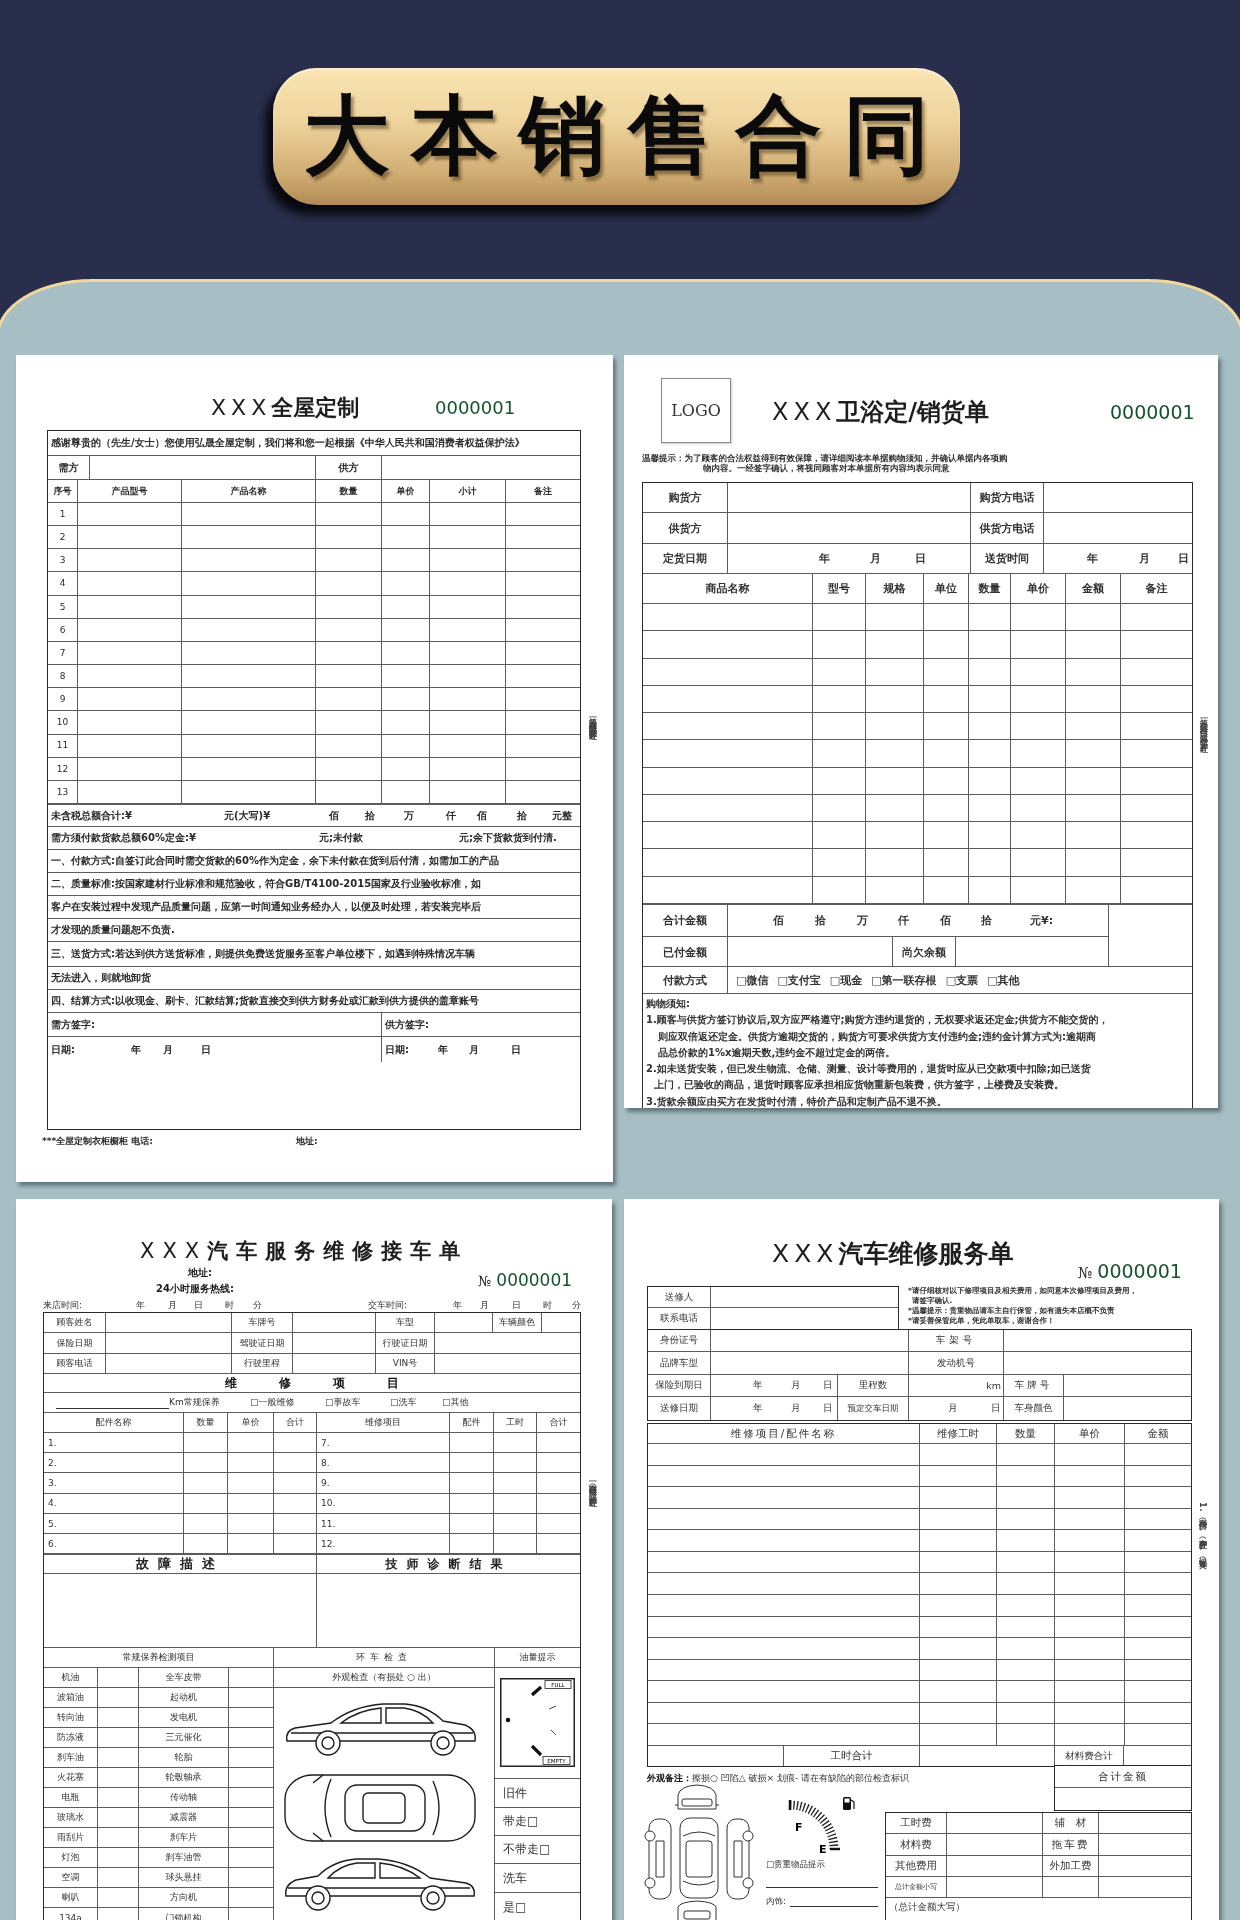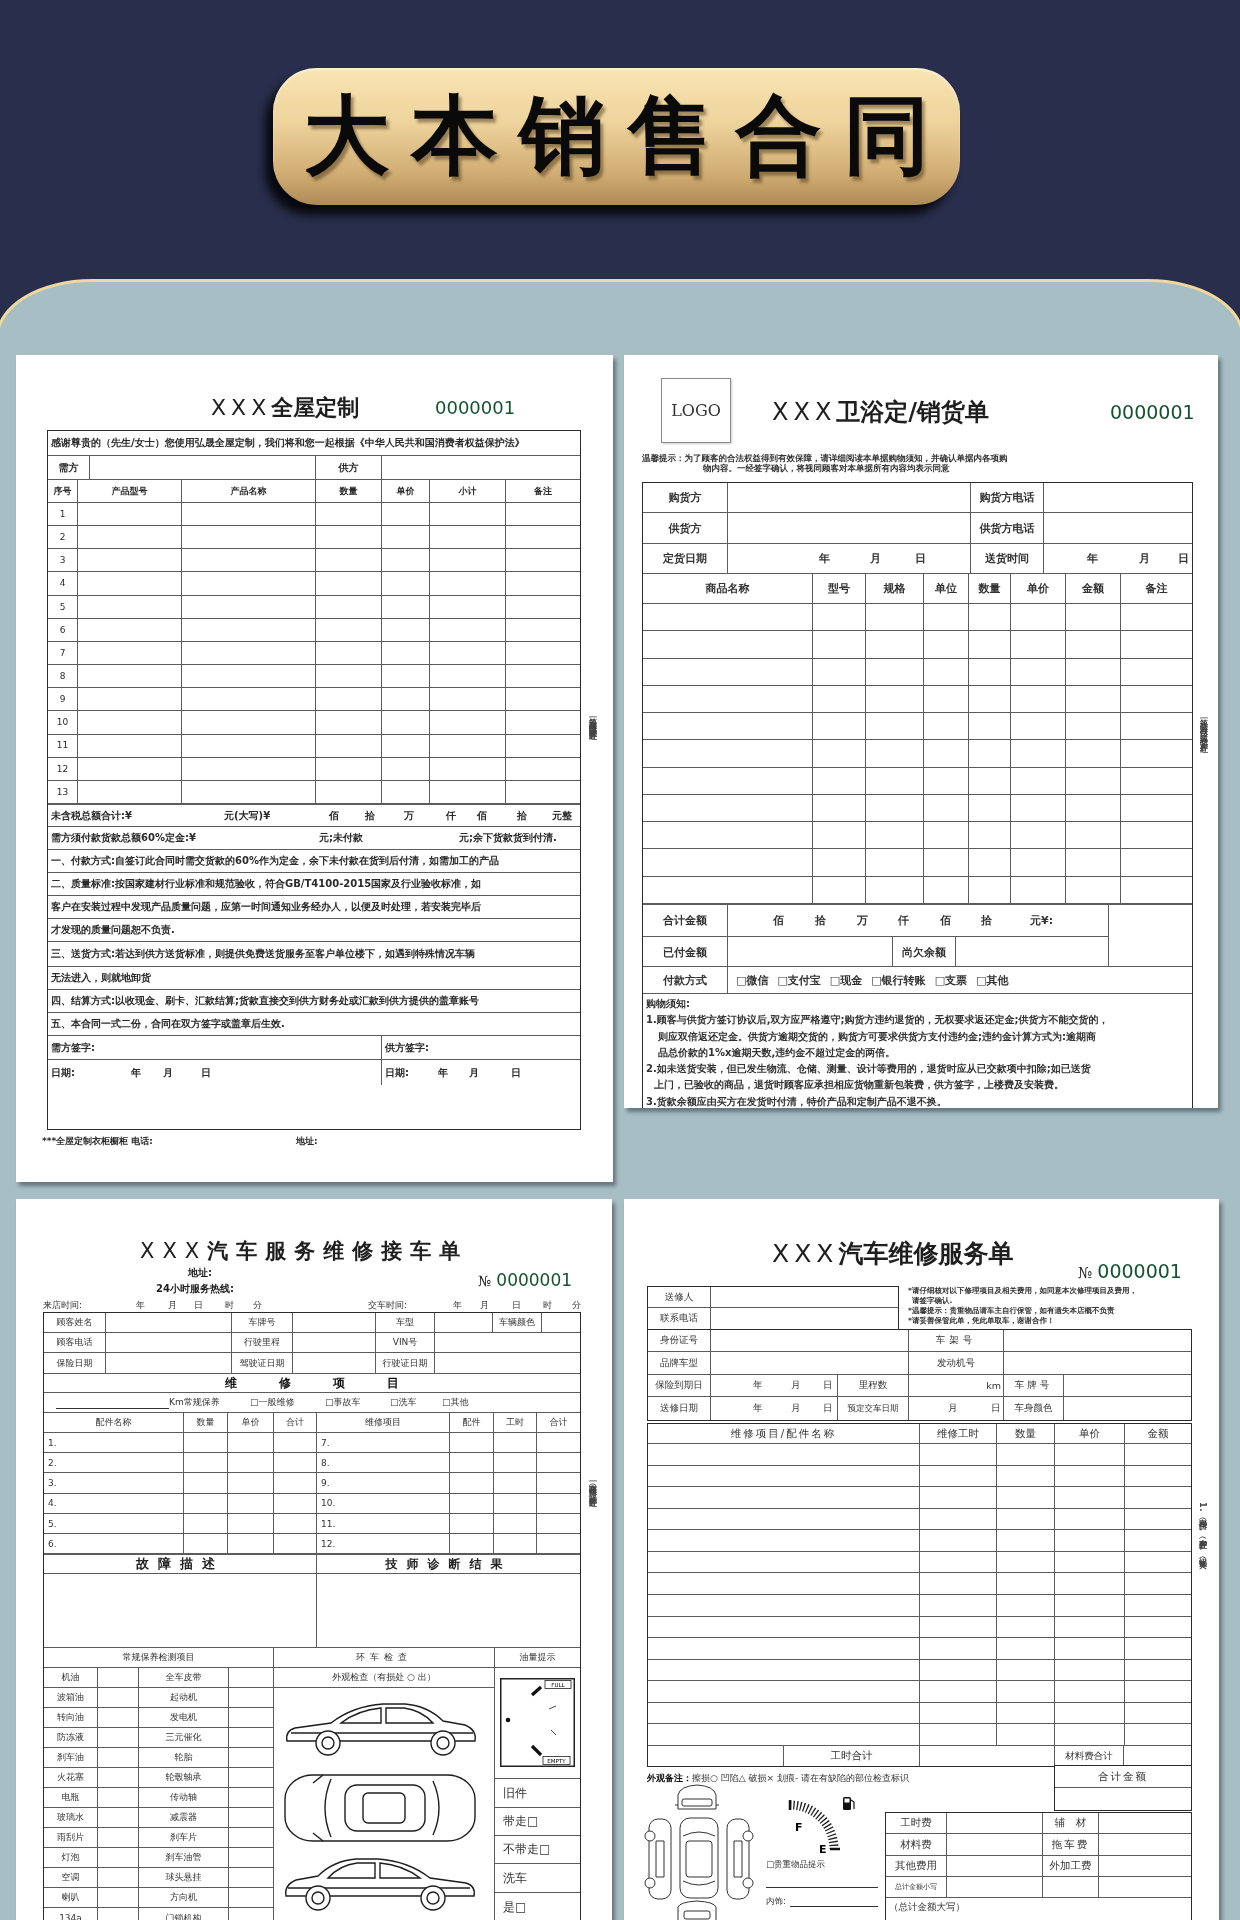--- a/index.html
+++ b/index.html
@@ -125,23 +125,20 @@
       </div>
     <div class="row" style="height:25px">
         <div class="c l" style="width:100%">三、送货方式:若达到供方送货标准，则提供免费送货服务至客户单位楼下，如遇到特殊情况车辆</div>
       </div>
     <div class="row" style="height:23px">
         <div class="c l" style="width:100%">无法进入，则就地卸货</div>
       </div>
     <div class="row" style="height:23px">
         <div class="c l" style="width:100%">四、结算方式:以收现金、刷卡、汇款结算;货款直接交到供方财务处或汇款到供方提供的盖章账号</div>
       </div>
-    <div class="row" style="height:23px">
-        <div class="c l" style="width:100%">五、本合同一式二份，合同在双方签字或盖章后生效.</div>
-      </div>
     <div class="row" style="height:24px">
       <div class="c l" style="width:334px">需方签字:</div>
       <div class="c l" style="width:200px">供方签字:</div>
     </div>
     <div class="row" style="height:25px">
       <div class="c rel" style="width:334px">
         <span class="a" style="left:3px">日期:</span>
         <span class="a" style="left:83px">年</span>
         <span class="a" style="left:115px">月</span>
         <span class="a" style="left:153px">日</span>
@@ -239,21 +236,21 @@
         </div>
       </div>
       <div class="col"></div>
     </div>
     <div class="row" style="height:27px">
       <div class="c" style="width:85px">付款方式</div>
       <div class="c l" style="width:466px;gap:9px;padding-left:8px">
         <span>□微信</span>
         <span>□支付宝</span>
         <span>□现金</span>
-        <span>□银行转账</span>
+        <span>□第一联存根</span>
         <span>□支票</span>
         <span>□其他</span>
       </div>
     </div>
     <div class="row" style="height:135px;flex-direction:column;padding:2px 3px;font-size:10px;line-height:16.3px">
       <div>购物须知:</div>
       <div style="white-space:nowrap">1.顾客与供货方签订协议后,双方应严格遵守;购货方违约退货的，无权要求返还定金;供货方不能交货的，</div>
       <div style="white-space:nowrap;padding-left:12px">则应双倍返还定金。供货方逾期交货的，购货方可要求供货方支付违约金;违约金计算方式为:逾期商</div>
       <div style="white-space:nowrap;padding-left:12px">品总价款的1%x逾期天数,违约金不超过定金的两倍。</div>
       <div style="white-space:nowrap">2.如未送货安装，但已发生物流、仓储、测量、设计等费用的，退货时应从已交款项中扣除;如已送货</div>
@@ -301,34 +298,34 @@
     <div class="row" style="height:20px">
       <div class="c" style="width:62px">顾客姓名</div>
       <div class="c" style="width:126px"></div>
       <div class="c" style="width:61px">车牌号</div>
       <div class="c" style="width:83px"></div>
       <div class="c" style="width:59px">车型</div>
       <div class="c" style="width:58px"></div>
       <div class="c" style="width:49px">车辆颜色</div>
       <div class="c" style="width:40px"></div>
     </div>
+    <div class="row" style="height:21px">
+      <div class="c" style="width:62px">保险日期</div>
+      <div class="c" style="width:126px"></div>
+      <div class="c" style="width:61px">驾驶证日期</div>
+      <div class="c" style="width:83px"></div>
+      <div class="c" style="width:59px">行驶证日期</div>
+      <div class="c" style="width:147px"></div>
+    </div>
     <div class="row" style="height:20px">
       <div class="c" style="width:62px">顾客电话</div>
       <div class="c" style="width:126px"></div>
       <div class="c" style="width:61px">行驶里程</div>
       <div class="c" style="width:83px"></div>
       <div class="c" style="width:59px">VIN号</div>
-      <div class="c" style="width:147px"></div>
-    </div>
-    <div class="row" style="height:21px">
-      <div class="c" style="width:62px">保险日期</div>
-      <div class="c" style="width:126px"></div>
-      <div class="c" style="width:61px">驾驶证日期</div>
-      <div class="c" style="width:83px"></div>
-      <div class="c" style="width:59px">行驶证日期</div>
       <div class="c" style="width:147px"></div>
     </div>
     <div class="row" style="height:19px">
       <div class="c b" style="width:100%;font-size:12px;letter-spacing:42px;padding-left:42px;color:#111">维修项目</div>
     </div>
     <div class="row rel" style="height:20px">
       <span class="uline" style="left:12px;top:15px;width:113px"></span>
       <span class="a" style="left:125px">Km常规保养</span>
       <span class="a" style="left:206px">□一般维修</span>
       <span class="a" style="left:281px">□事故车</span>

